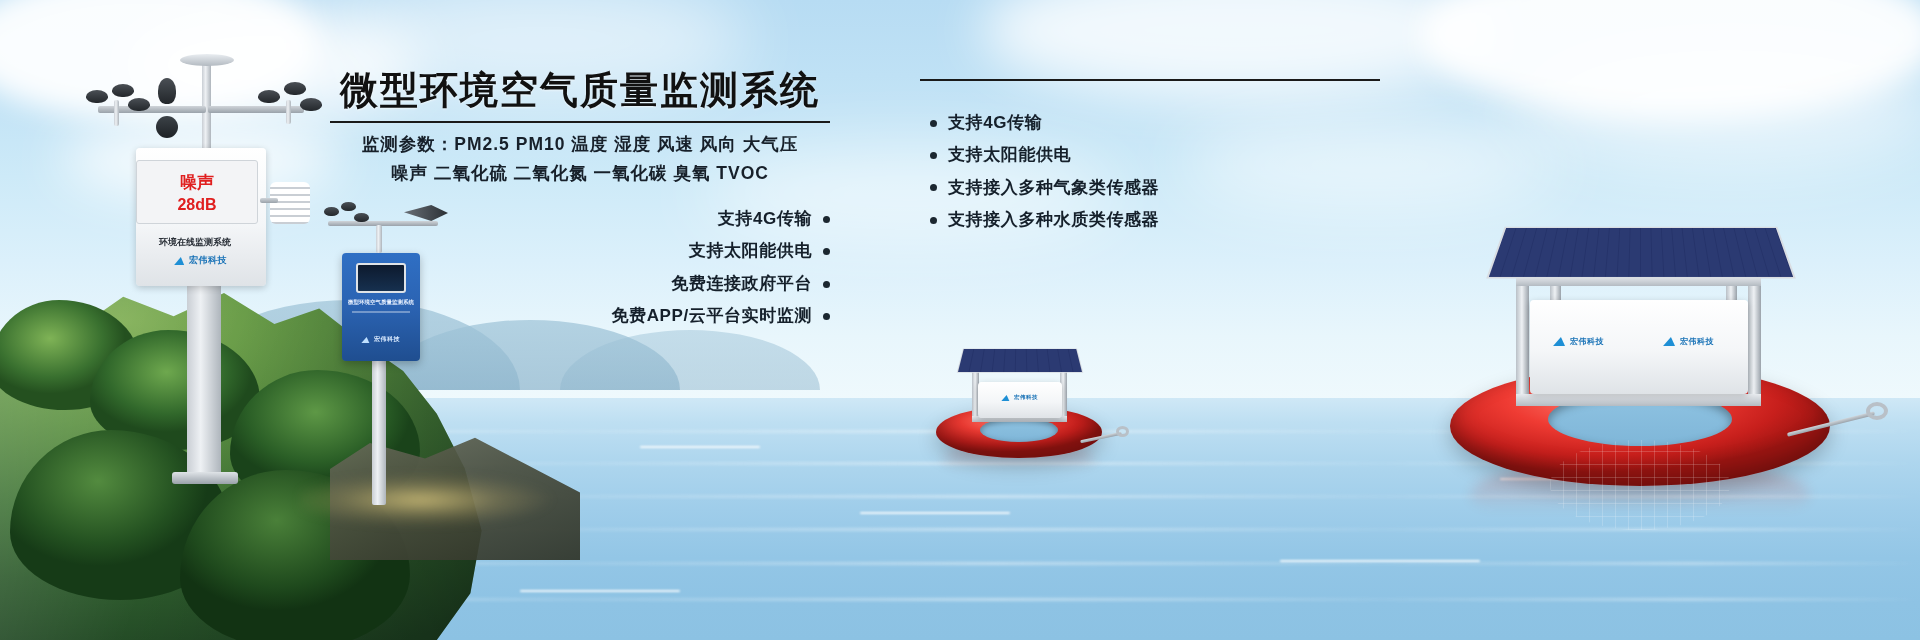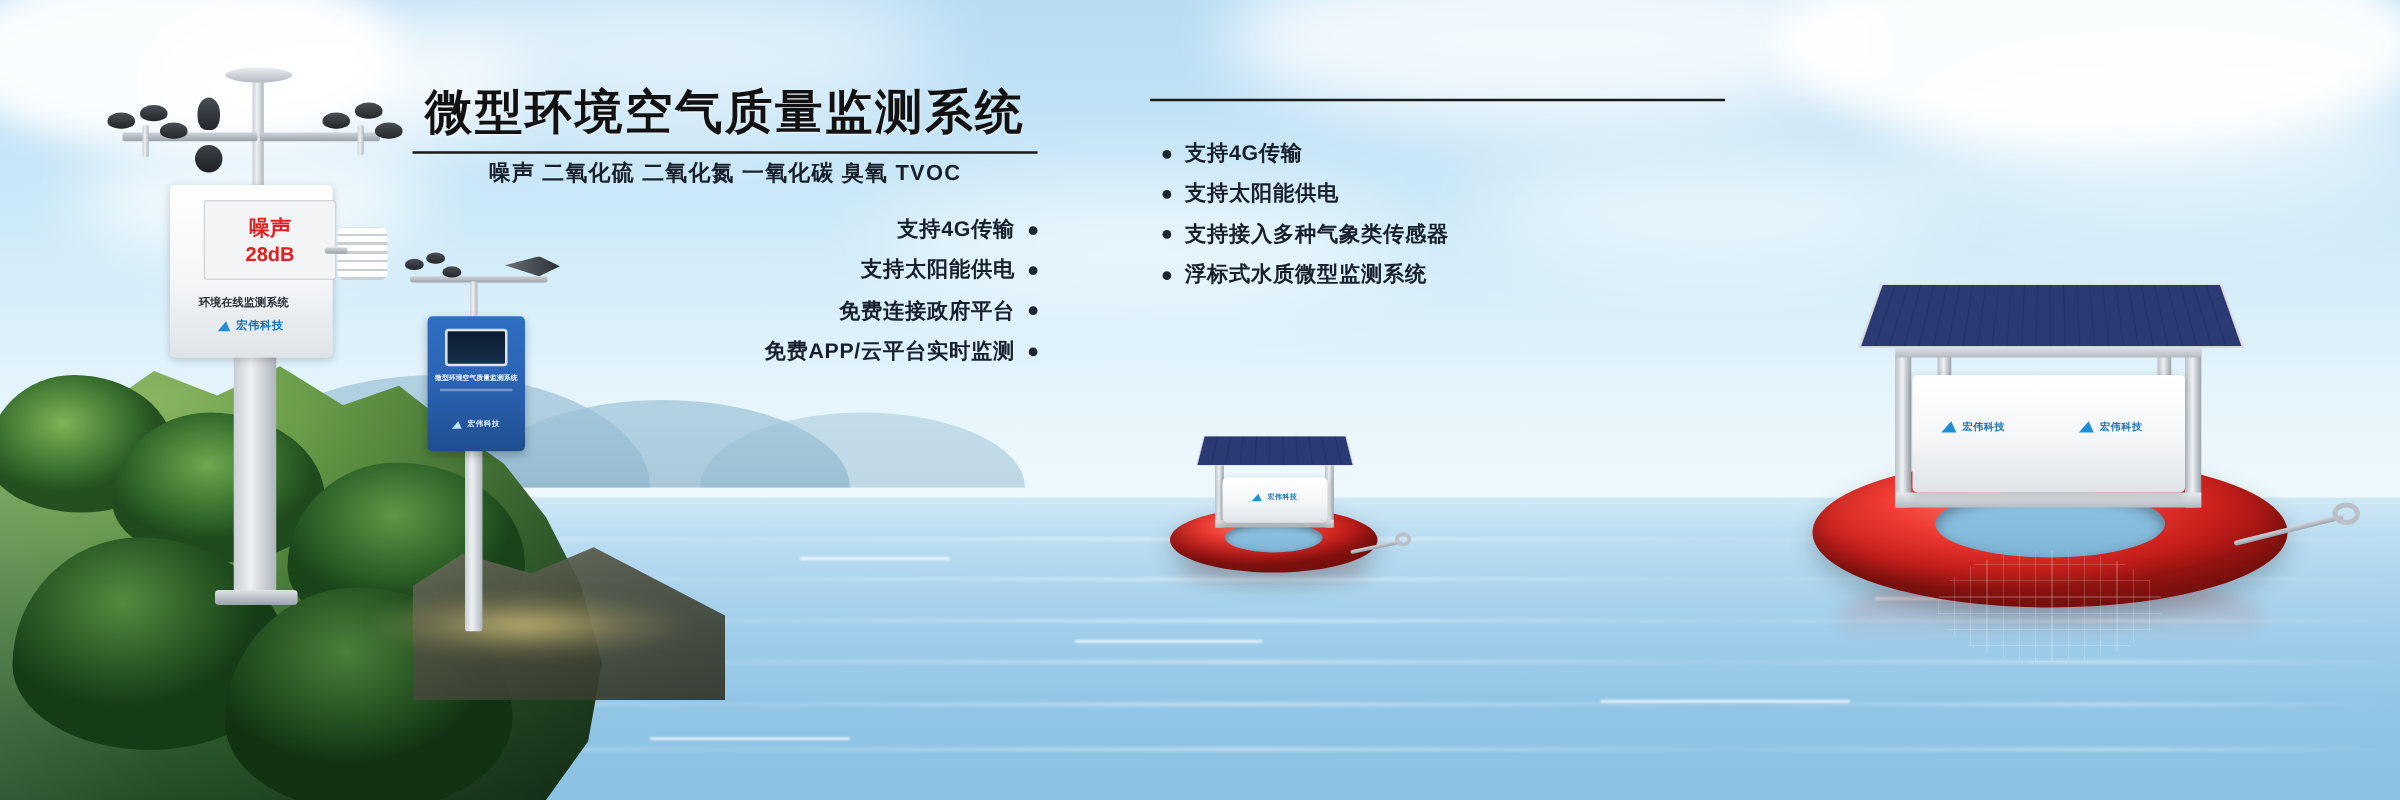--- a/index.html
+++ b/index.html
@@ -231,21 +231,21 @@
       <div class="cup" style="left:0px;  top:4px;"></div>
       <div class="cup" style="left:26px; top:-4px;"></div>
       <div class="cup" style="left:42px; top:12px;"></div>
       <div class="pole" style="left:28px; top:14px; width:5px; height:24px;"></div>
     </div>
 
     <div style="position:absolute; left:78px; top:48px; width:18px; height:26px; border-radius:50% 50% 40% 40%; background:linear-gradient(180deg,#4a4f55,#22262a);"></div>
     <div style="position:absolute; left:76px; top:86px; width:22px; height:22px; border-radius:50%; background:linear-gradient(180deg,#3c4248,#1d2125);"></div>
 
     <div class="box-white" style="position:absolute; left:56px; top:118px; width:130px; height:138px;">
-      <div class="screen-red" style="position:absolute; left:27px; top:12px; width:106px; height:64px;">
+      <div class="screen-red" style="position:absolute; left:0; top:12px; width:122px; height:64px;">
         <div class="noise-label" style="font-size:17px;">噪声</div>
         <div class="noise-value" style="font-size:16px; margin-top:2px;">28dB</div>
       </div>
       <div class="device-caption" style="position:absolute; left:0; top:88px; width:118px; font-size:9px;">环境在线监测系统</div>
       <div class="brand-chip" style="position:absolute; left:0; top:106px; width:130px;">
         <span class="brand-mark" style="border-left-width:5px;border-right-width:5px;border-bottom-width:8px;"></span>
         <span class="brand-text" style="font-size:9px;">宏伟科技</span>
       </div>
     </div>
 
@@ -275,20 +275,21 @@
       <div class="brand-chip" style="position:absolute; left:0; top:82px; width:78px;">
         <span class="brand-mark" style="border-left-width:4px;border-right-width:4px;border-bottom-width:6px;border-bottom-color:#bfe0ff;"></span>
         <span class="brand-text" style="font-size:6px; color:#dcecff;">宏伟科技</span>
       </div>
     </div>
   </div>
 
   <div class="panel" style="left:330px; top:70px; width:500px;">
     <div class="headline" style="text-align:center;">微型环境空气质量监测系统</div>
     <div class="rule"></div>
+    <div class="params" style="text-align:center;">监测参数：PM2.5  PM10   温度  湿度   风速   风向  大气压</div>
     <div class="params" style="text-align:center; margin-top:2px;">噪声  二氧化硫   二氧化氮   一氧化碳   臭氧   TVOC</div>
 
     <div class="bullets right">
       <div class="bullet">
         <span>支持4G传输</span>
         <span class="dot"></span>
       </div>
       <div class="bullet">
         <span>支持太阳能供电</span>
         <span class="dot"></span>
@@ -315,21 +316,21 @@
       <div class="bullet">
         <span class="dot"></span>
         <span>支持太阳能供电</span>
       </div>
       <div class="bullet">
         <span class="dot"></span>
         <span>支持接入多种气象类传感器</span>
       </div>
       <div class="bullet">
         <span class="dot"></span>
-        <span>浮标式水质微型监测系统</span>
+        <span>支持接入多种水质类传感器</span>
       </div>
     </div>
   </div>
 
   <div style="position:absolute; left:1430px; top:180px; width:420px; height:350px;">
     <div class="reflection" style="left:40px; top:280px; width:340px; height:70px;"></div>
 
     <div class="buoy-ring" style="left:20px; top:186px; width:380px; height:120px;"></div>
     <div class="buoy-hole" style="left:118px; top:212px; width:184px; height:54px; box-shadow:inset 0 4px 10px rgba(0,0,0,.35);"></div>
     <div class="mesh" style="left:120px; top:260px; width:180px; height:90px;"></div>

